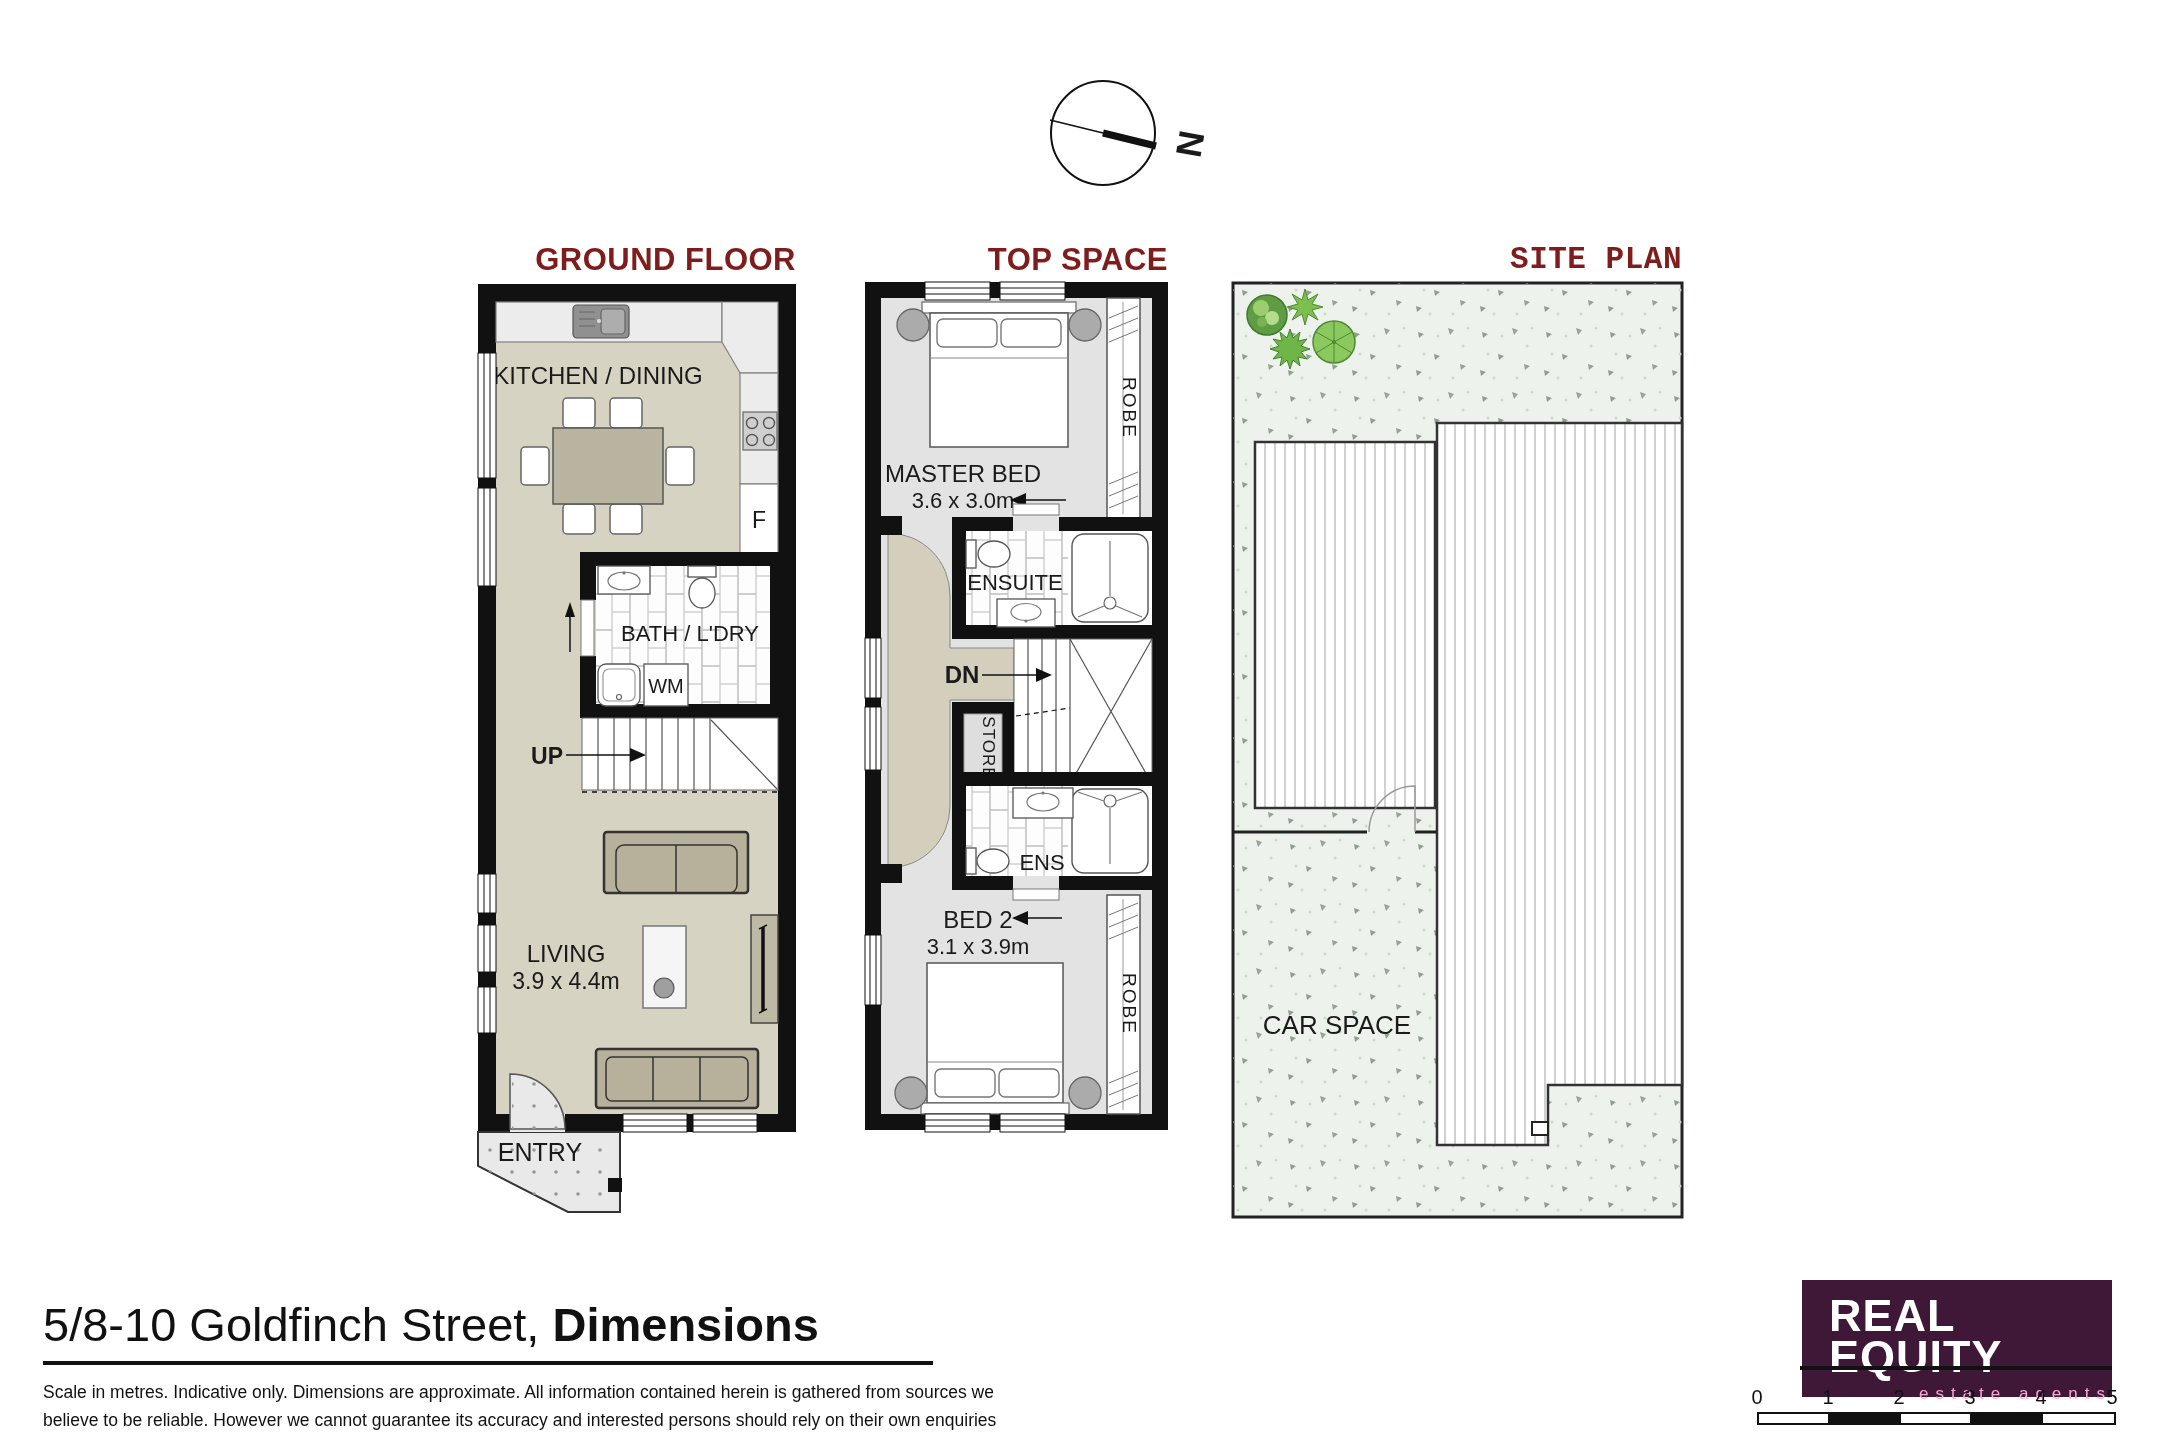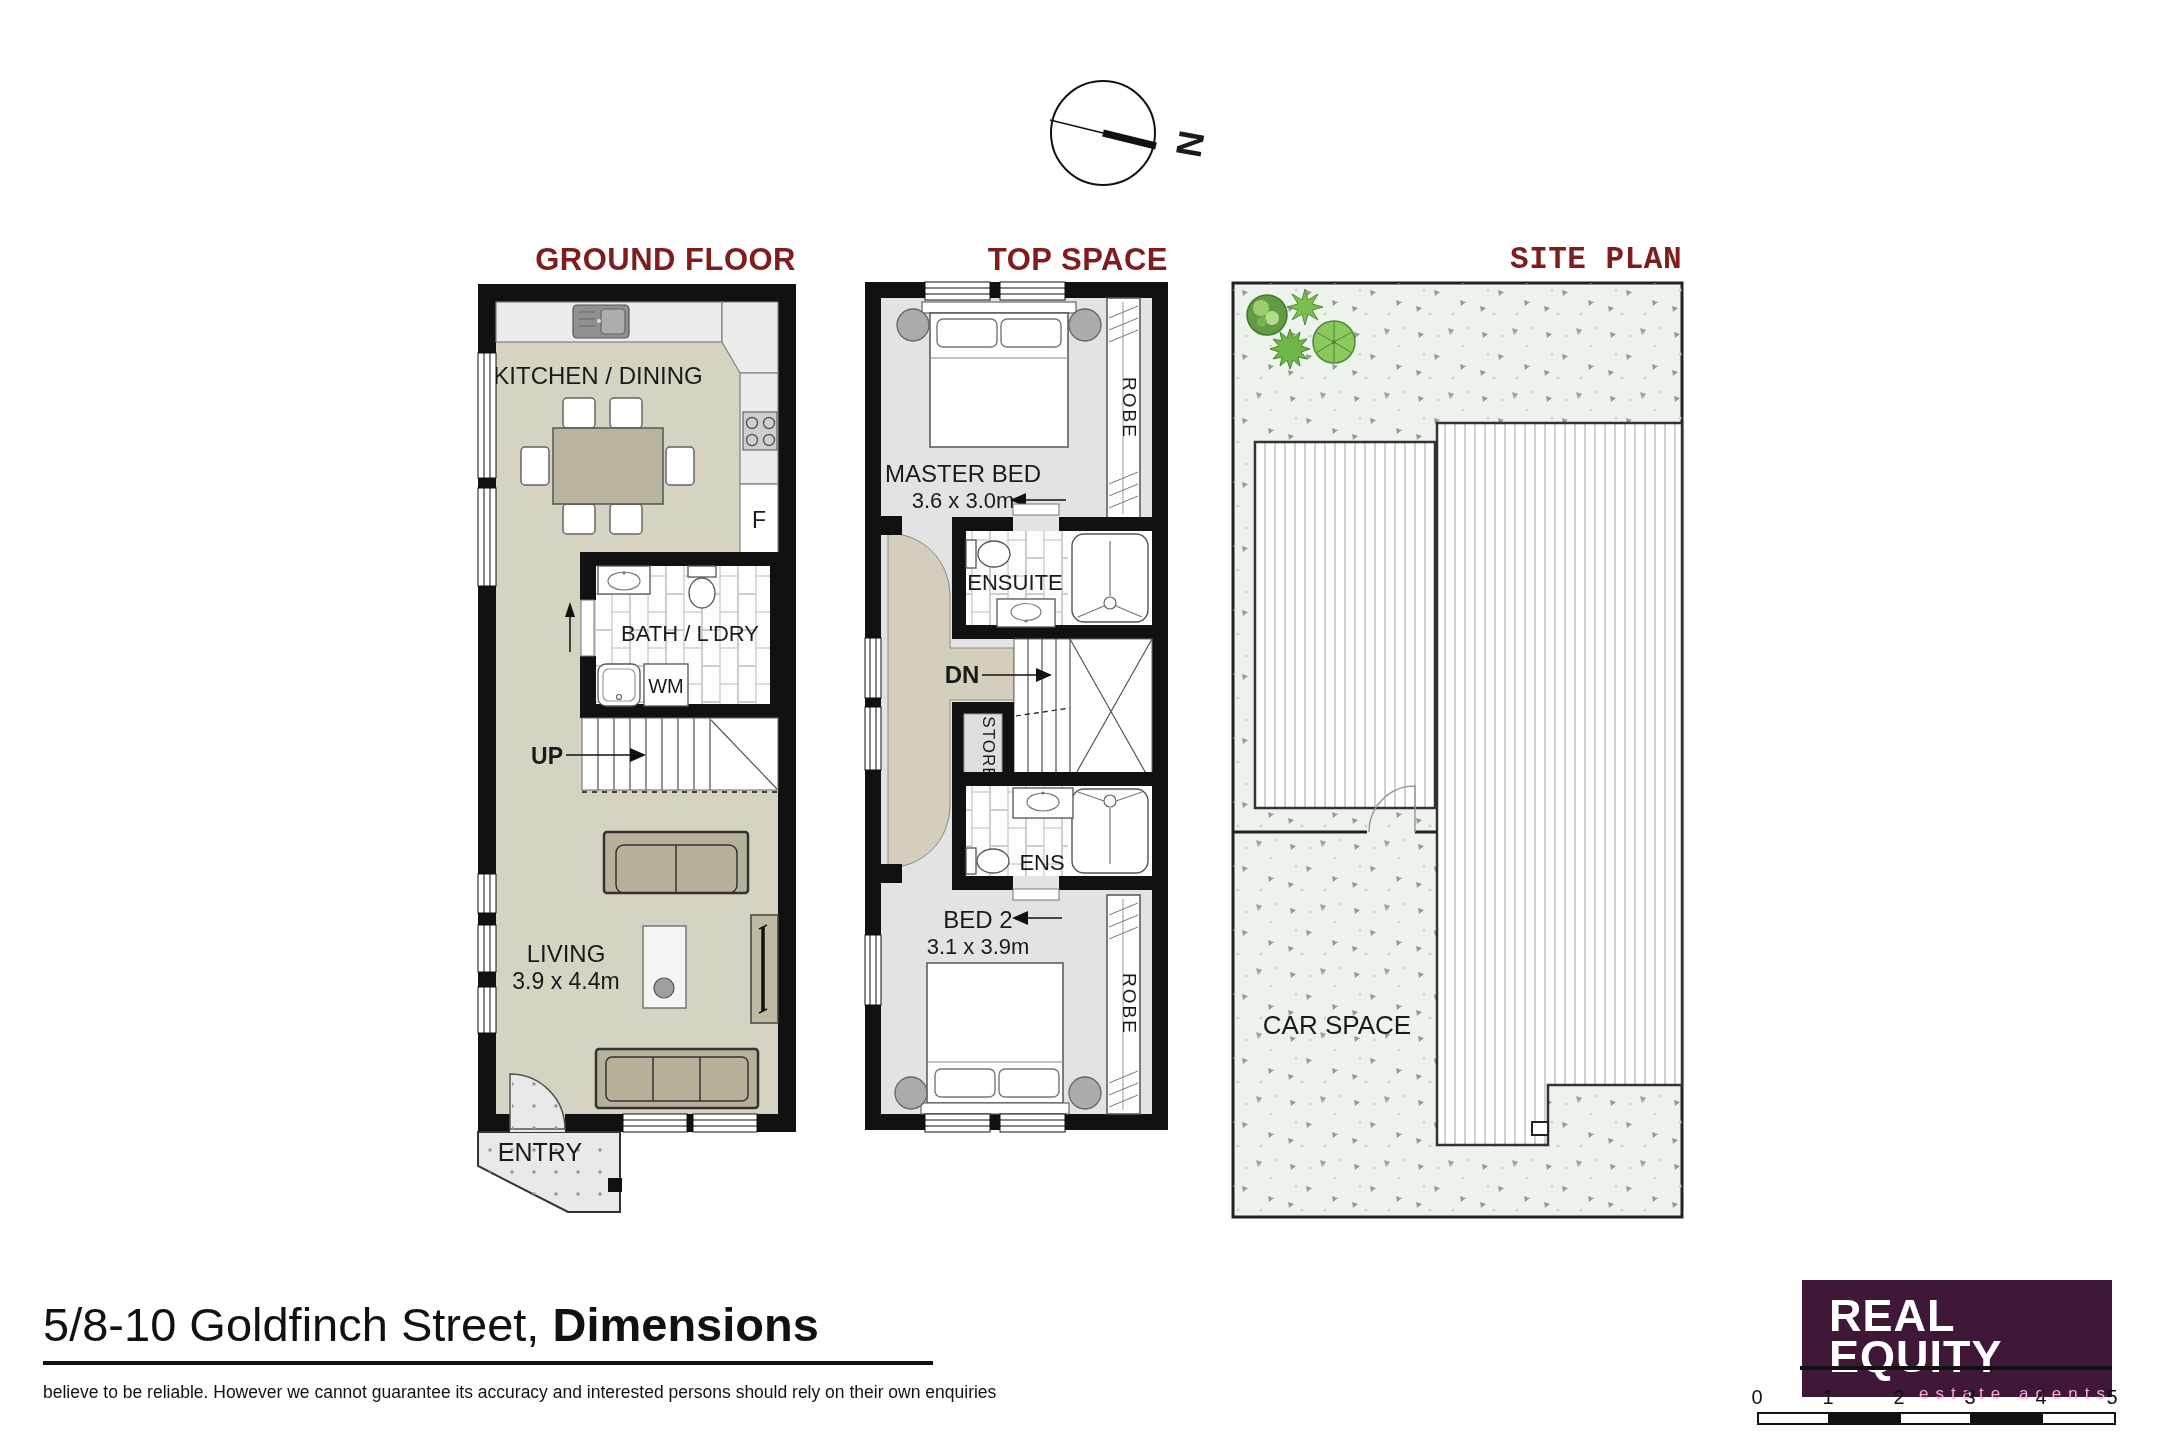--- a/index.html
+++ b/index.html
@@ -375,20 +375,21 @@
     </g>
 
     <text x="1337" y="1034" font-size="26" text-anchor="middle">CAR SPACE</text>
   </svg>
 
   <div class="abs address" style="left:43px;top:1297px;">
     <span>5/8-10 Goldfinch Street, </span><b>Dimensions</b>
   </div>
   <div class="abs divider" style="left:43px;top:1361px;width:890px;"></div>
   <div class="abs disclaimer" style="left:43px;top:1378px;width:1100px;">
+    <div>Scale in metres. Indicative only. Dimensions are approximate. All information contained herein is gathered from sources we</div>
     <div>believe to be reliable. However we cannot guarantee its accuracy and interested persons should rely on their own enquiries</div>
   </div>
 
   <div class="abs logo" style="left:1802px;top:1244px;width:310px;height:117px;margin-top:36px;">
     <div class="nm">REAL</div>
     <div class="nm">EQUITY</div>
     <div class="tg">estate agents</div>
   </div>
   <div class="abs logo-rule" style="left:1800px;top:1366px;width:312px;"></div>
 

